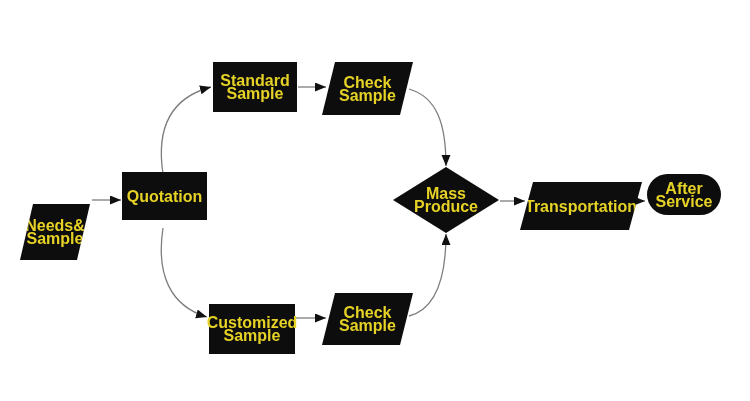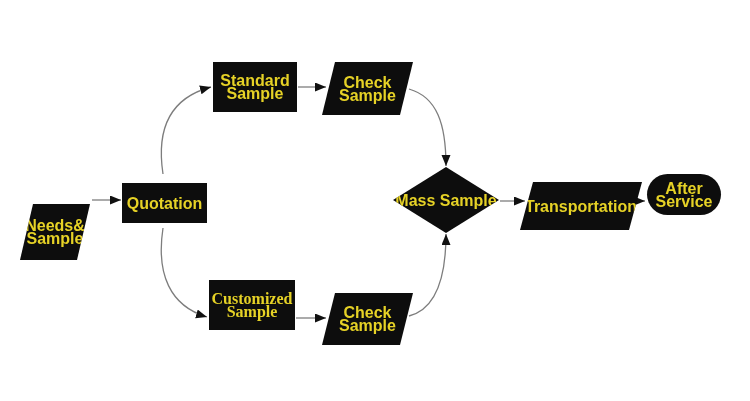--- a/index.html
+++ b/index.html
@@ -68,46 +68,46 @@
     <path class="edge" d="M 409 316 C 436 309, 446 278, 446 234" marker-end="url(#arrow)"></path>
     <path class="edge" d="M 500 201 H 525" marker-end="url(#arrow)"></path>
     <path class="edge" d="M 626 201 H 645" marker-end="url(#arrow)"></path>
   </svg>
 
   <div class="node parallelogram" style="left:20px;top:172px;width:70px;height:56px;margin-top:32px;">
     <span class="label">Needs&amp;
 Sample</span>
   </div>
 
-  <div class="node rectangle" style="left:122px;top:183px;width:85px;height:40px;">
+  <div class="node rectangle" style="left:122px;top:172px;width:85px;height:48px;">
     <span class="label">Quotation</span>
   </div>
 
   <div class="node rectangle" style="left:213px;top:62px;width:84px;height:50px;">
     <span class="label">Standard
 Sample</span>
   </div>
 
   <div class="node parallelogram" style="left:322px;top:62px;width:91px;height:53px;">
     <span class="label">Check
 Sample</span>
   </div>
 
-  <div class="node rectangle" style="left:209px;top:280px;width:86px;height:50px;font-family:Liberation Serif, serif;">
+  <div class="node rectangle" style="left:209px;top:304px;width:86px;height:50px;">
     <span class="label">Customized
 Sample</span>
   </div>
 
   <div class="node parallelogram" style="left:322px;top:293px;width:91px;height:52px;">
     <span class="label">Check
 Sample</span>
   </div>
 
   <div class="node diamond" style="left:393px;top:167px;width:106px;height:66px;">
-    <span class="label">Mass Sample</span>
+    <span class="label">Mass Produce</span>
   </div>
 
   <div class="node parallelogram" style="left:520px;top:182px;width:122px;height:48px;">
     <span class="label">Transportation</span>
   </div>
 
   <div class="node stadium" style="left:647px;top:174px;width:74px;height:41px;">
     <span class="label">After Service</span>
   </div>
 

